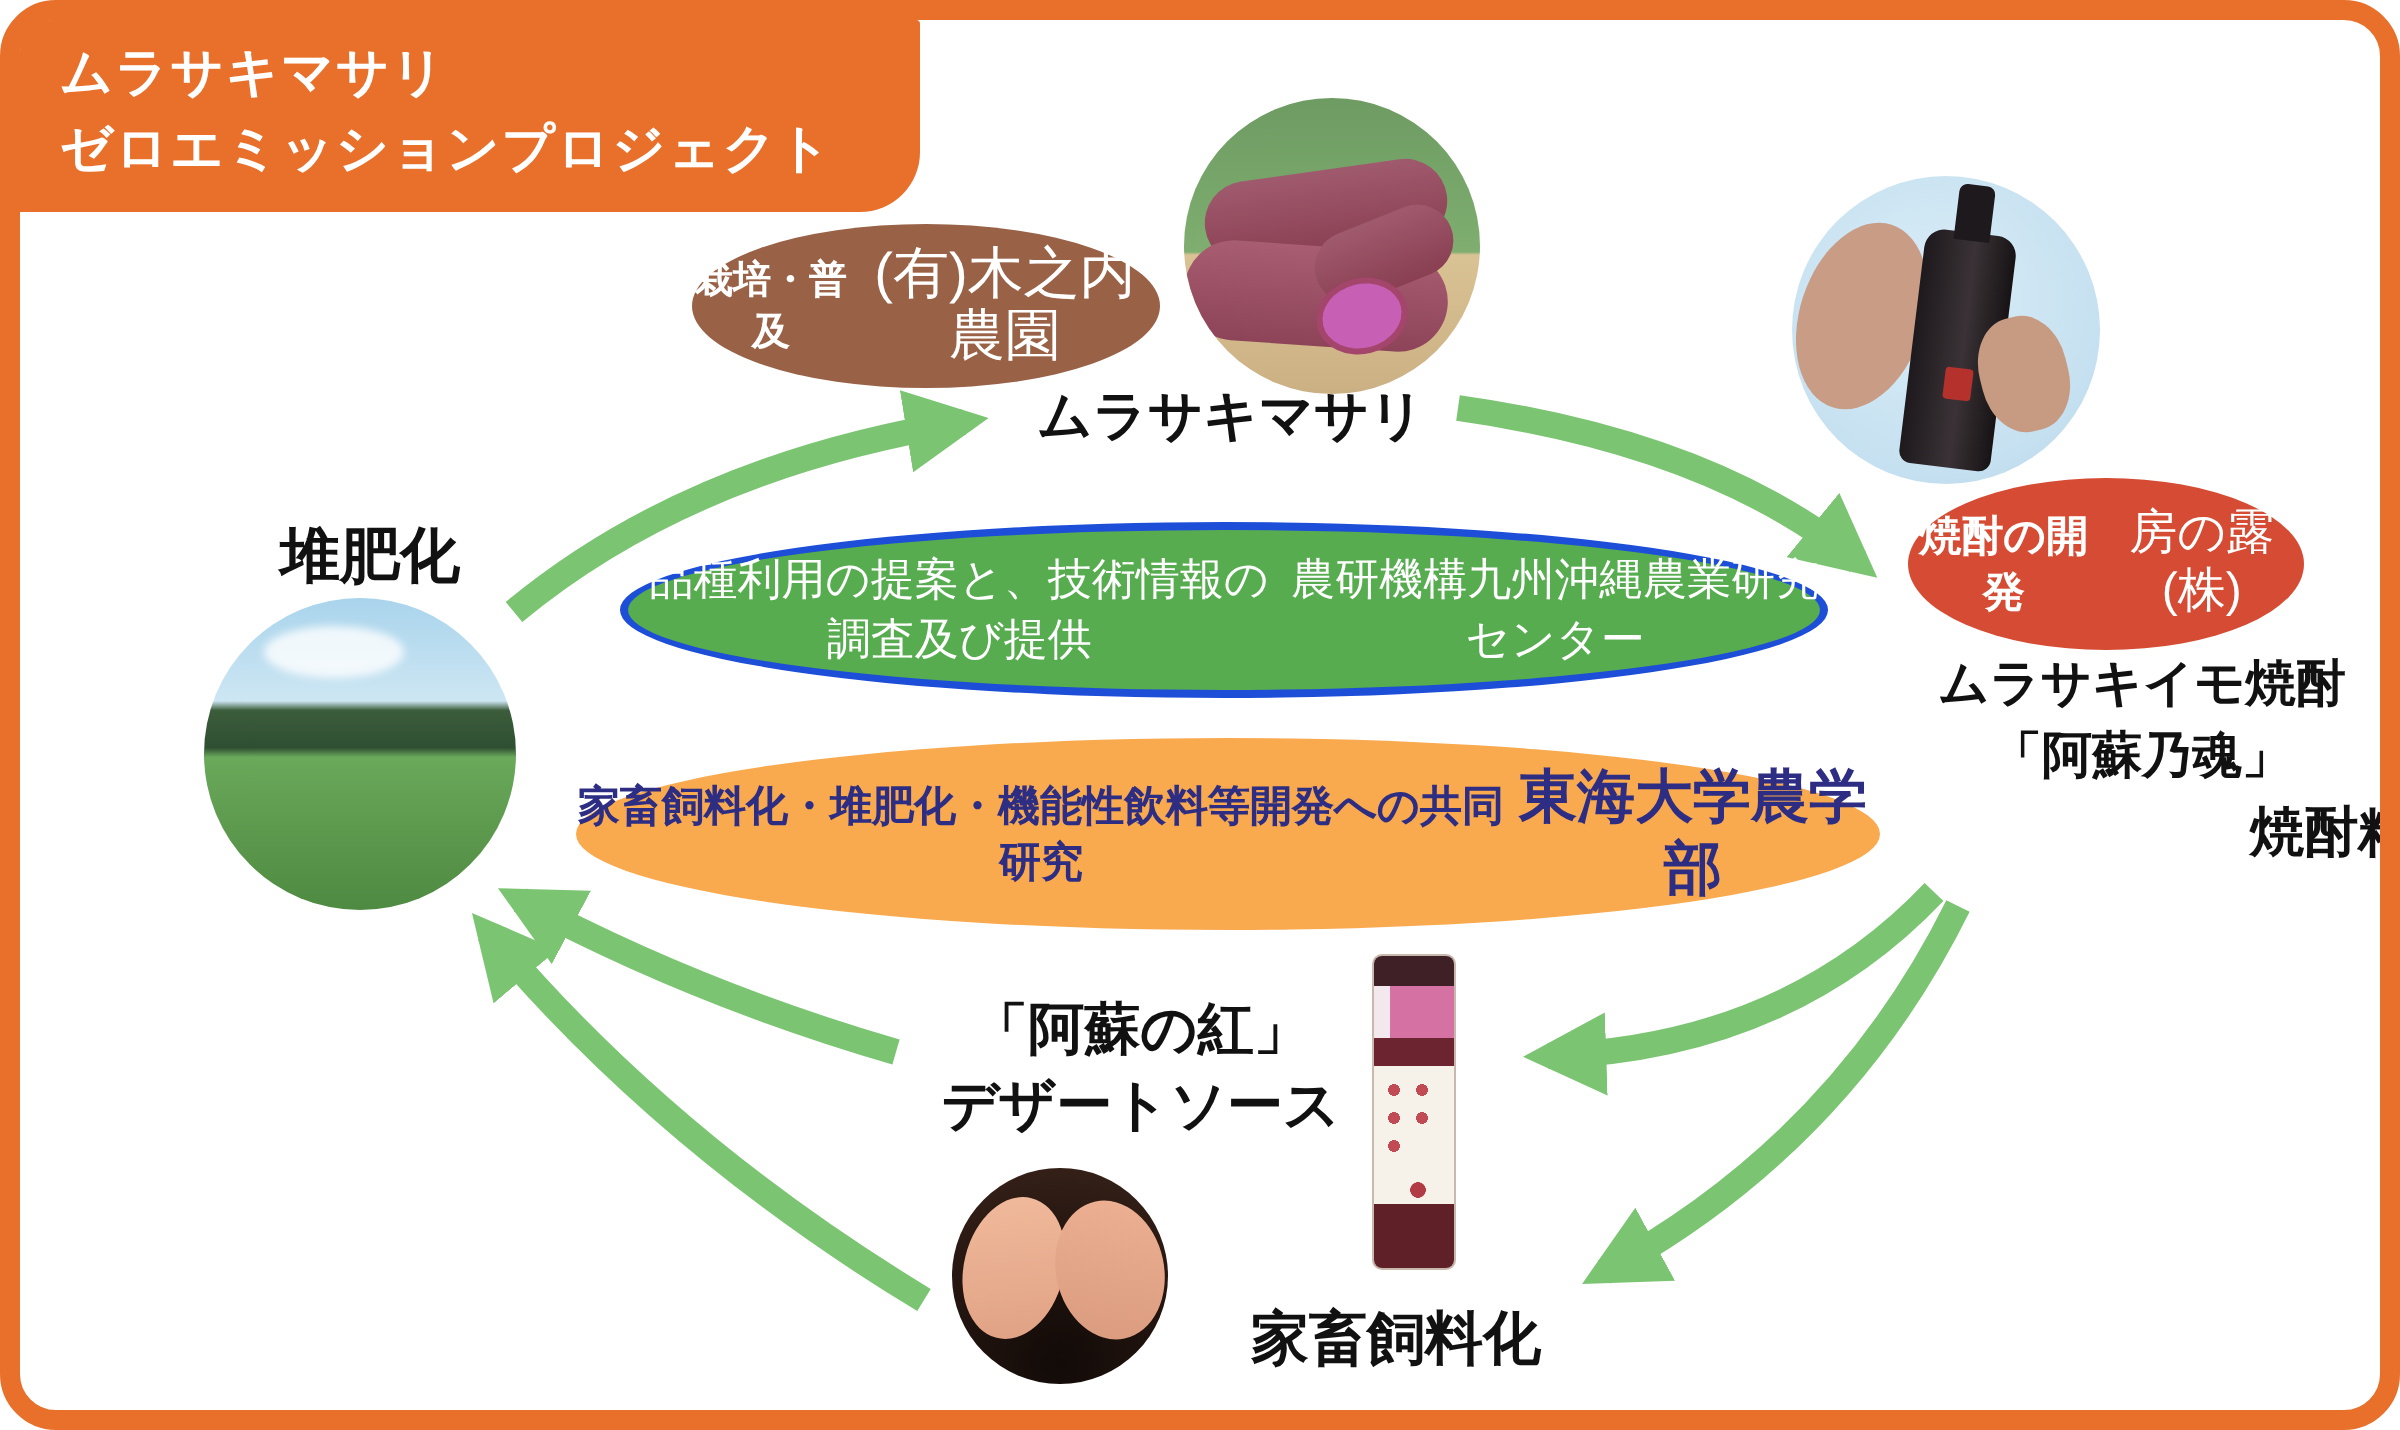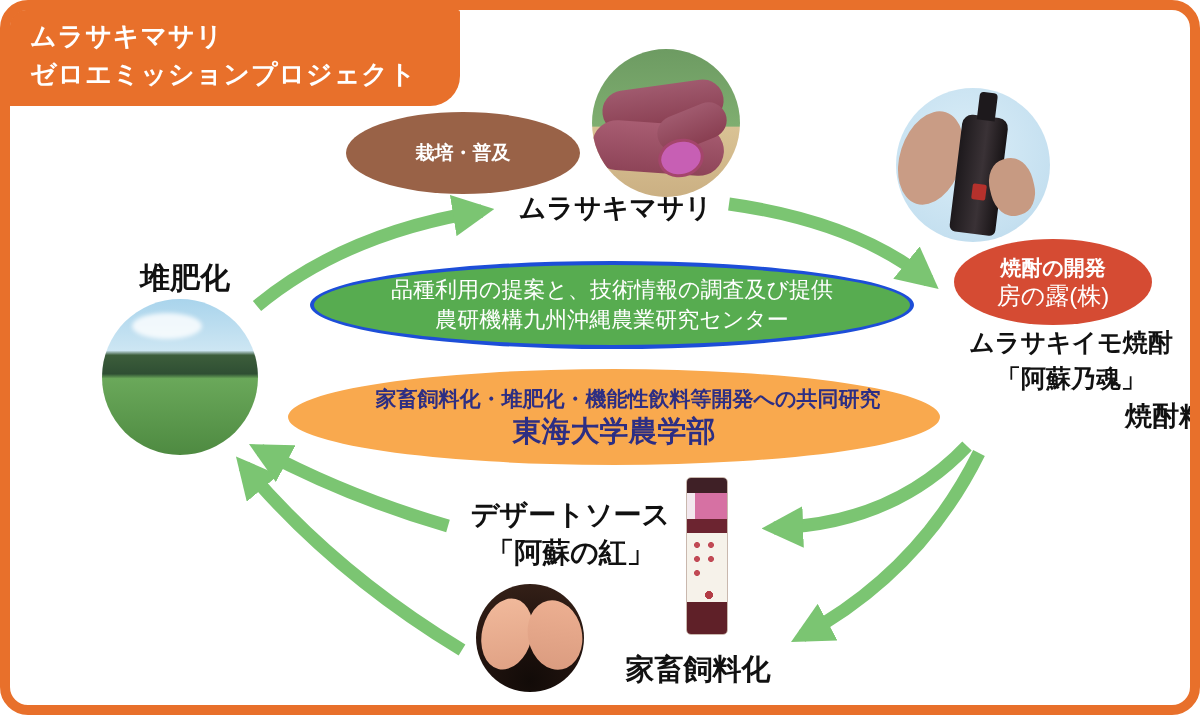--- a/index.html
+++ b/index.html
@@ -14,34 +14,34 @@
     background:var(--c-frame);border-radius:16px 2px 30px 0;
     color:#fff;font-weight:bold;font-size:26px;line-height:1.45;
     padding:8px 0 0 20px;box-sizing:border-box;letter-spacing:1px;
   }
   
   svg.arrows{position:absolute;left:0;top:0;z-index:1;}
   .arrow{stroke:var(--c-arrow);stroke-width:13;fill:none;}
   .ah{fill:var(--c-arrow);}
   
   .ellipse{
-    position:absolute;border-radius:50%;display:flex;flex-direction:column;
-    align-items:center;justify-content:center;text-align:center;color:#fff;z-index:3;
+    position:absolute;border-radius:50%;display:flex;
+    align-items:center;justify-content:flex-start;text-align:center;color:#fff;z-index:3;
     box-sizing:border-box;
   }
   .el-brown{left:346px;top:112px;width:234px;height:82px;background:var(--c-brown);}
   .el-brown .l1{font-size:19px;font-weight:700;}
   .el-brown .l2{font-size:28px;font-weight:500;line-height:1.1;}
   .el-red{left:954px;top:239px;width:198px;height:86px;background:var(--c-red);}
   .el-red .l1{font-size:21px;font-weight:700;}
   .el-red .l2{font-size:24px;font-weight:400;line-height:1.2;}
   .el-green{left:310px;top:261px;width:604px;height:88px;background:var(--c-green);border:4px solid #1d4ed8;}
   .el-green .l1,.el-green .l2{font-size:22px;font-weight:500;line-height:1.35;}
   .el-orange{left:284px;top:365px;width:660px;height:104px;background:var(--c-orange);border:4px solid #fff;color:var(--c-navy);}
-  .el-orange .l1{font-size:21px;font-weight:800;margin-left:28px;}
+  .el-orange .l1{font-size:21px;font-weight:800;}
   .el-orange .l2{font-size:29px;font-weight:600;line-height:1.25;}
   
   .lbl{position:absolute;color:var(--c-text);text-align:center;z-index:4;}
   .lbl-variety{left:498px;top:190px;width:235px;font-size:27px;font-weight:800;}
   .lbl-compost{left:110px;top:258px;width:150px;font-size:30px;font-weight:800;}
   .lbl-shochu{left:936px;top:324px;width:270px;font-size:25px;font-weight:700;line-height:1.45;}
   .lbl-shochu .l3{font-size:27px;font-weight:900;text-align:right;}
   .lbl-dessert{left:438px;top:496px;width:265px;font-size:28px;font-weight:800;line-height:1.35;}
   .lbl-feed{left:598px;top:650px;width:200px;font-size:29px;font-weight:800;}
   
@@ -107,20 +107,21 @@
     <path class="arrow" d="M 462 650 Q 333 572 244 466" marker-end="url(#ah)"></path>
   </svg>
 
   <div class="banner">
     <div>ムラサキマサリ</div>
     <div>ゼロエミッションプロジェクト</div>
   </div>
 
   <div class="ellipse el-brown">
     <div class="l1">栽培・普及</div>
+    <div class="l2">(有)木之内農園</div>
   </div>
 
   <div class="photo ph-potato">
     <div class="tuber t1"></div>
     <div class="tuber t2"></div>
     <div class="tuber t3"></div>
     <div class="cut"></div>
   </div>
 
   <div class="lbl lbl-variety">ムラサキマサリ</div>
@@ -153,22 +154,22 @@
     <div class="l2">東海大学農学部</div>
   </div>
 
   <div class="lbl lbl-compost">堆肥化</div>
 
   <div class="photo ph-field">
     <div class="cloud"></div>
   </div>
 
   <div class="lbl lbl-dessert">
+    <div>「阿蘇の紅」</div>
     <div>デザートソース</div>
-    <div>「阿蘇の紅」</div>
   </div>
 
   <div class="ph-sauce">
     <div class="cap"></div>
     <div class="necklabel"></div>
     <div class="liquid1"></div>
     <div class="label"></div>
     <div class="liquid2"></div>
   </div>
 

